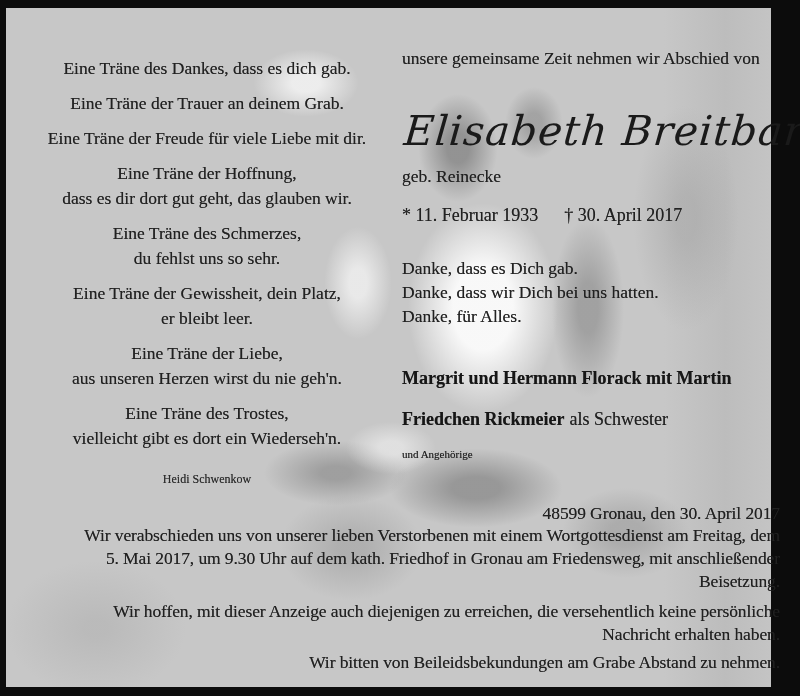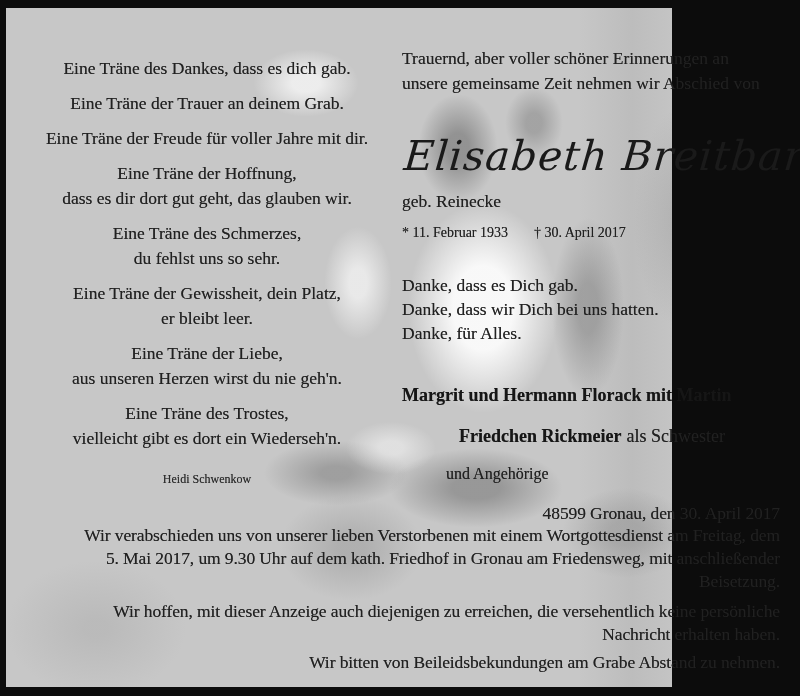--- a/index.html
+++ b/index.html
@@ -9,21 +9,21 @@
     overflow: hidden;
   }
   .frame {
     position: absolute; inset: 0;
     width: 800px; height: 696px;
     background: #0c0c0c;
   }
   .paper {
     position: absolute;
     left: 6px; top: 8px;
-    width: 666px; height: 679px;
+    width: 765px; height: 679px;
     color: #212121;
     font-family: "Liberation Serif", serif;
     background:
       radial-gradient(100px 140px at 477px 300px, rgba(251,251,251,0.95) 30%, rgba(251,251,251,0) 75%),
       radial-gradient(70px 45px at 300px 75px,  rgba(246,246,246,0.8) 20%, rgba(246,246,246,0) 75%),
       radial-gradient(45px 75px at 352px 275px, rgba(244,244,244,0.75) 20%, rgba(244,244,244,0) 75%),
       radial-gradient(60px 35px at 385px 440px, rgba(240,240,240,0.6) 20%, rgba(240,240,240,0) 75%),
       radial-gradient(55px 75px at 452px 140px, rgba(95,95,95,0.5) 20%, rgba(95,95,95,0) 72%),
       radial-gradient(40px 50px at 528px 115px, rgba(120,120,120,0.45) 20%, rgba(120,120,120,0) 72%),
       radial-gradient(50px 125px at 582px 300px, rgba(115,115,115,0.45) 20%, rgba(115,115,115,0) 72%),
@@ -64,28 +64,28 @@
     font-size: 41px;
     line-height: 52px;
     margin-top: 34px;
     letter-spacing: 1px;
     transform: skewX(-5deg);
     transform-origin: left bottom;
     white-space: nowrap;
     color: #1a1a1a;
   }
   .maiden-name { margin-top: 8px; font-size: 17.5px; line-height: 22px; }
-  .dates { margin-top: 8px; font-size: 14px; line-height: 25px; white-space: nowrap; }
+  .dates { margin-top: 16px; font-size: 18px; line-height: 25px; white-space: nowrap; }
   .dates .death-group { margin-left: 26px; }
   .thanks { margin-top: 28px; font-size: 17.5px; line-height: 24px; }
   .mourner-line1 { margin-top: 40px; font-weight: bold; font-size: 18px; color: #161616; white-space: nowrap; }
-  .mourner-line2 { margin-top: 20px; font-size: 18px; white-space: nowrap; text-align: center; }
+  .mourner-line2 { margin-top: 20px; font-size: 18px; white-space: nowrap; }
   .mourner-line2 .bold-name { font-weight: bold; color: #161616; }
   .mourner-line2 .regular-part { margin-left: 5px; }
-  .mourner-line3 { margin-top: 18px; font-size: 16px; margin-left: 44px; }
+  .mourner-line3 { margin-top: 18px; font-size: 11px; }
 
   
   .footer {
     position: absolute;
     left: 24px; top: 494px; width: 750px;
     font-size: 17.5px;
   }
   .footer .fline { white-space: nowrap; letter-spacing: -0.1px; text-align: right; }
   .place-date { line-height: 22px; }
   .service { margin-top: 0; line-height: 23px; }
@@ -99,21 +99,21 @@
   <div class="paper">
 
     <div class="poem txt">
       <div class="stanza">
         <div>Eine Träne des Dankes, dass es dich gab.</div>
       </div>
       <div class="stanza">
         <div>Eine Träne der Trauer an deinem Grab.</div>
       </div>
       <div class="stanza">
-        <div>Eine Träne der Freude für voller Jahre mit dir.</div>
+        <div>Eine Träne der Freude für viele Liebe mit dir.</div>
       </div>
       <div class="stanza">
         <div>Eine Träne der Hoffnung,</div>
         <div>dass es dir dort gut geht, das glauben wir.</div>
       </div>
       <div class="stanza">
         <div>Eine Träne des Schmerzes,</div>
         <div>du fehlst uns so sehr.</div>
       </div>
       <div class="stanza">
@@ -125,21 +125,20 @@
         <div>aus unseren Herzen wirst du nie geh'n.</div>
       </div>
       <div class="stanza">
         <div>Eine Träne des Trostes,</div>
         <div>vielleicht gibt es dort ein Wiederseh'n.</div>
       </div>
       <div class="attribution">Heidi Schwenkow</div>
     </div>
 
     <div class="farewell">
-      <div class="intro-line txt">Trauernd, aber voller schöner Erinnerungen an</div>
       <div class="intro-line txt">unsere gemeinsame Zeit nehmen wir Abschied von</div>
 
       <div class="deceased-name">Elisabeth Breitbarth</div>
 
       <div class="maiden-name txt">geb. Reinecke</div>
 
       <div class="dates txt">
         <span class="birth-group"><span>*</span> <span>11. Februar 1933</span></span><span class="death-group"><span>†</span> <span>30. April 2017</span></span>
       </div>
 

